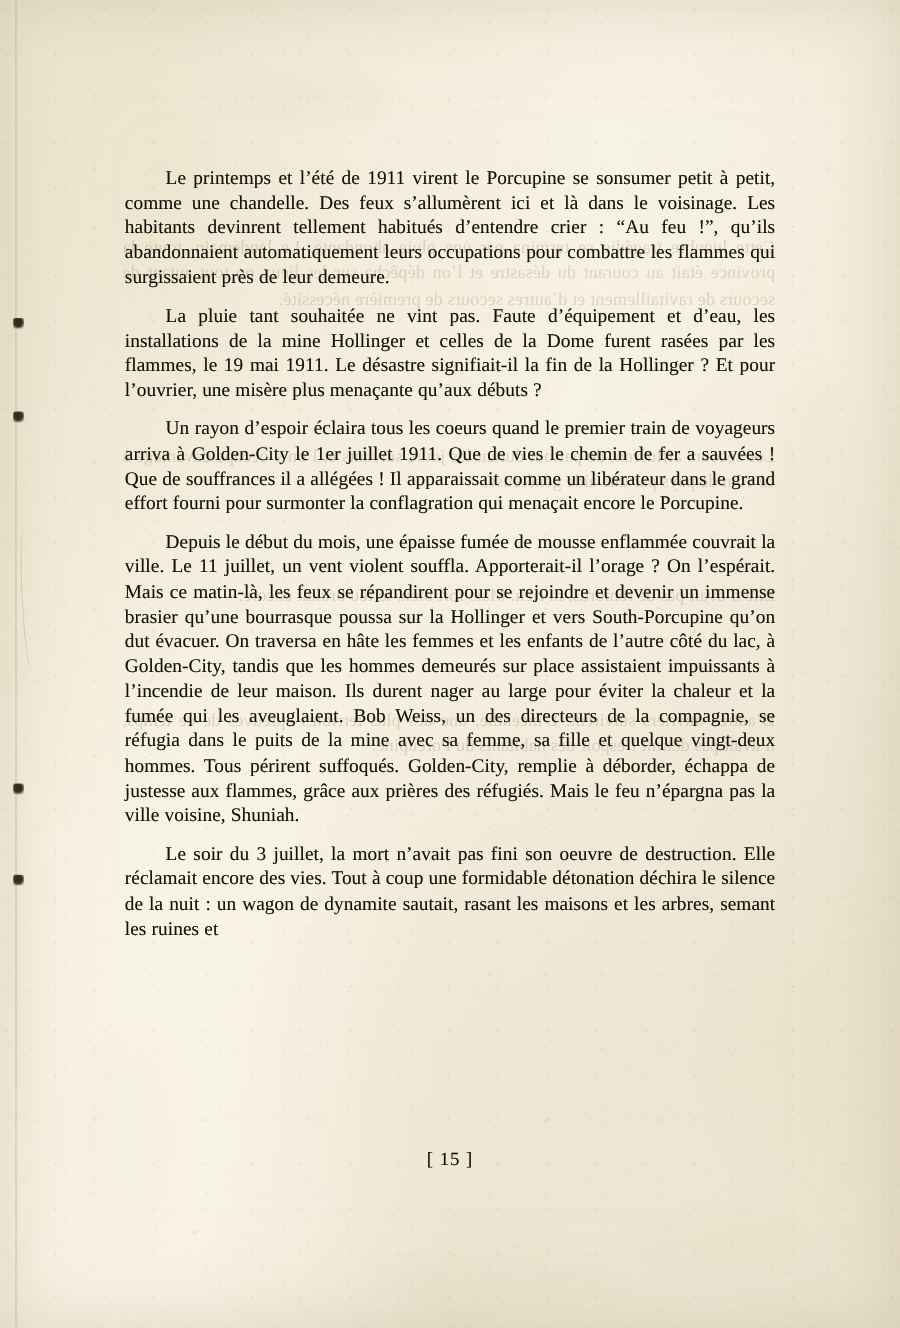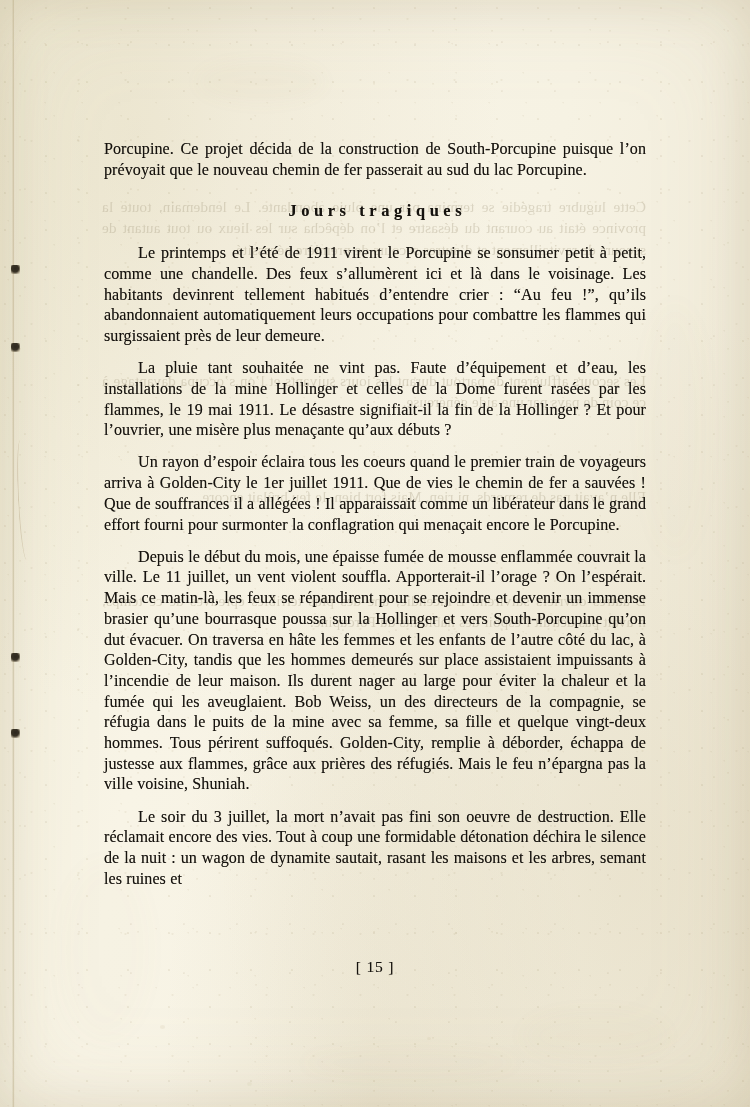--- a/index.html
+++ b/index.html
@@ -191,23 +191,21 @@
 
   <div class="gutter-crease"></div>
   <div class="gutter-fold"></div>
   <div class="stitch" style="left:11px; top:265px;"></div>
   <div class="stitch" style="left:11px; top:343px;"></div>
   <div class="stitch" style="left:11px; top:653px;"></div>
   <div class="stitch" style="left:11px; top:729px;"></div>
 
   <div class="textblock">
 
-    <p class="para noindent">Porcupine. Ce projet décida de la construction de South-Porcupine puisque l’on prévoyait que le nouveau chemin de fer passerait au sud du lac Porcupine.</p>
-
-    <h2 class="section-heading">Jours tragiques</h2>
+
 
     <p class="para">Le printemps et l’été de 1911 virent le Porcupine se sonsumer petit à petit, comme une chandelle. Des feux s’allumèrent ici et là dans le voisinage. Les habitants devinrent tellement habitués d’entendre crier : “Au feu !”, qu’ils abandonnaient automatiquement leurs occupations pour combattre les flammes qui surgissaient près de leur demeure.</p>
     <p class="para">La pluie tant souhaitée ne vint pas. Faute d’équipement et d’eau, les installations de la mine Hollinger et celles de la Dome furent rasées par les flammes, le 19 mai 1911. Le désastre signifiait-il la fin de la Hollinger ? Et pour l’ouvrier, une misère plus menaçante qu’aux débuts ?</p>
     <p class="para">Un rayon d’espoir éclaira tous les coeurs quand le premier train de voyageurs arriva à Golden-City le 1er juillet 1911. Que de vies le chemin de fer a sauvées ! Que de souffrances il a allégées ! Il apparaissait comme un libérateur dans le grand effort fourni pour surmonter la conflagration qui menaçait encore le Porcupine.</p>
     <p class="para">Depuis le début du mois, une épaisse fumée de mousse enflammée couvrait la ville. Le 11 juillet, un vent violent souffla. Apporterait-il l’orage ? On l’espérait. Mais ce matin-là, les feux se répandirent pour se rejoindre et devenir un immense brasier qu’une bourrasque poussa sur la Hollinger et vers South-Porcupine qu’on dut évacuer. On traversa en hâte les femmes et les enfants de l’autre côté du lac, à Golden-City, tandis que les hommes demeurés sur place assistaient impuissants à l’incendie de leur maison. Ils durent nager au large pour éviter la chaleur et la fumée qui les aveuglaient. Bob Weiss, un des directeurs de la compagnie, se réfugia dans le puits de la mine avec sa femme, sa fille et quelque vingt-deux hommes. Tous périrent suffoqués. Golden-City, remplie à déborder, échappa de justesse aux flammes, grâce aux prières des réfugiés. Mais le feu n’épargna pas la ville voisine, Shuniah.</p>
     <p class="para">Le soir du 3 juillet, la mort n’avait pas fini son oeuvre de destruction. Elle réclamait encore des vies. Tout à coup une formidable détonation déchira le silence de la nuit : un wagon de dynamite sautait, rasant les maisons et les arbres, semant les ruines et</p>
 
   </div>
 
   <div class="folio">[ 15 ]</div>

